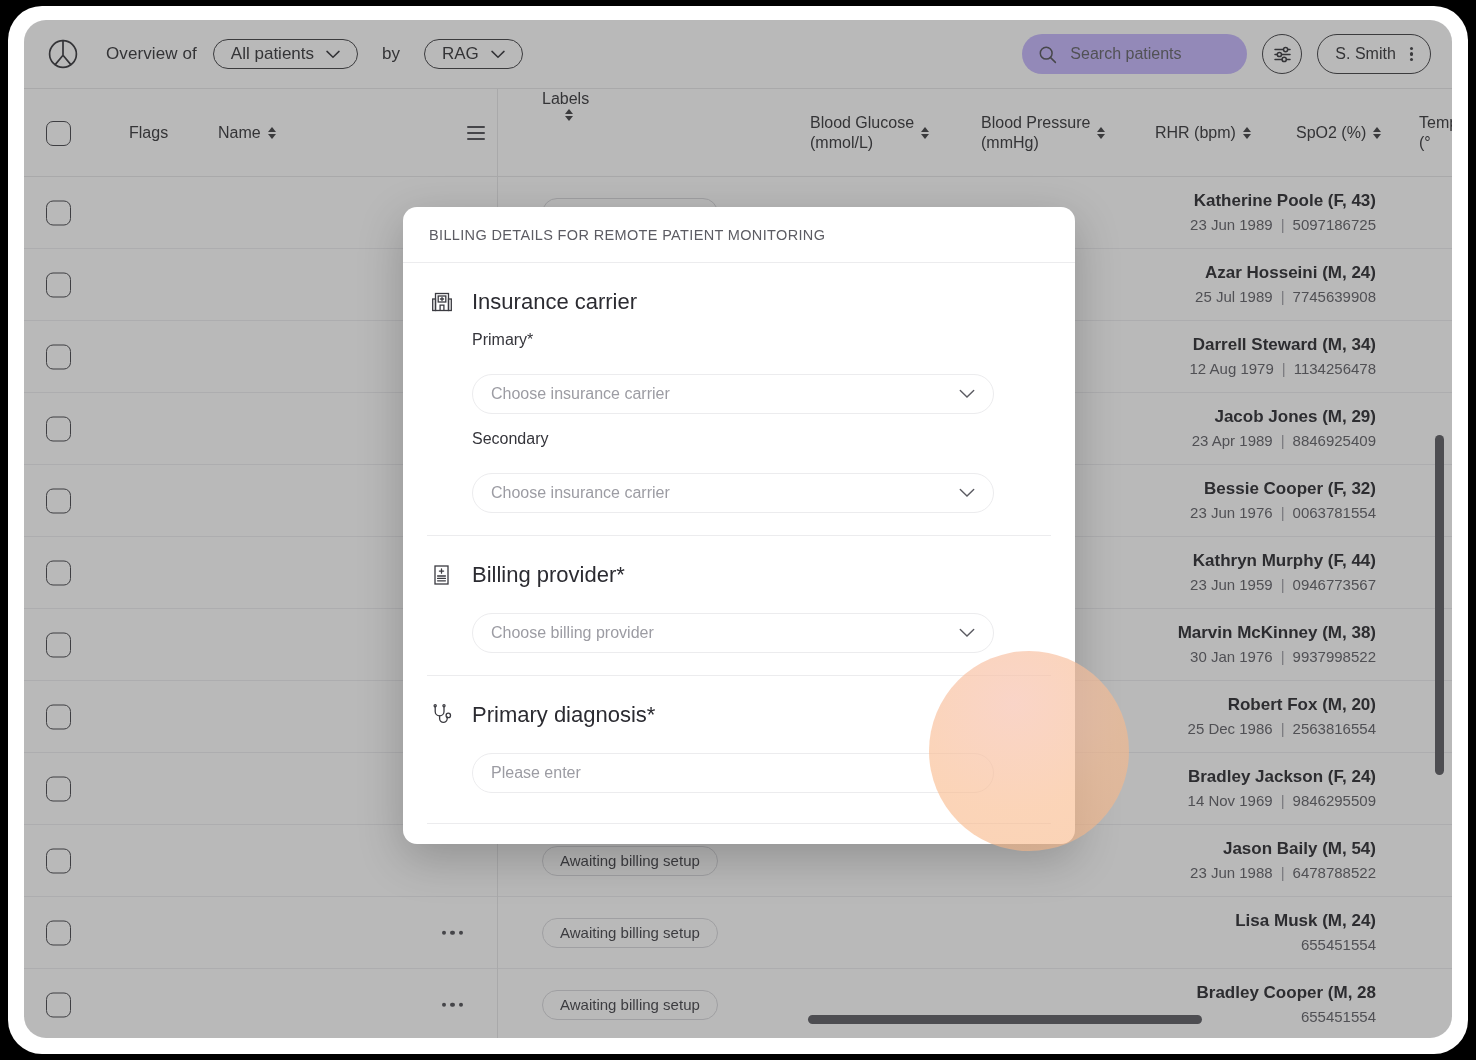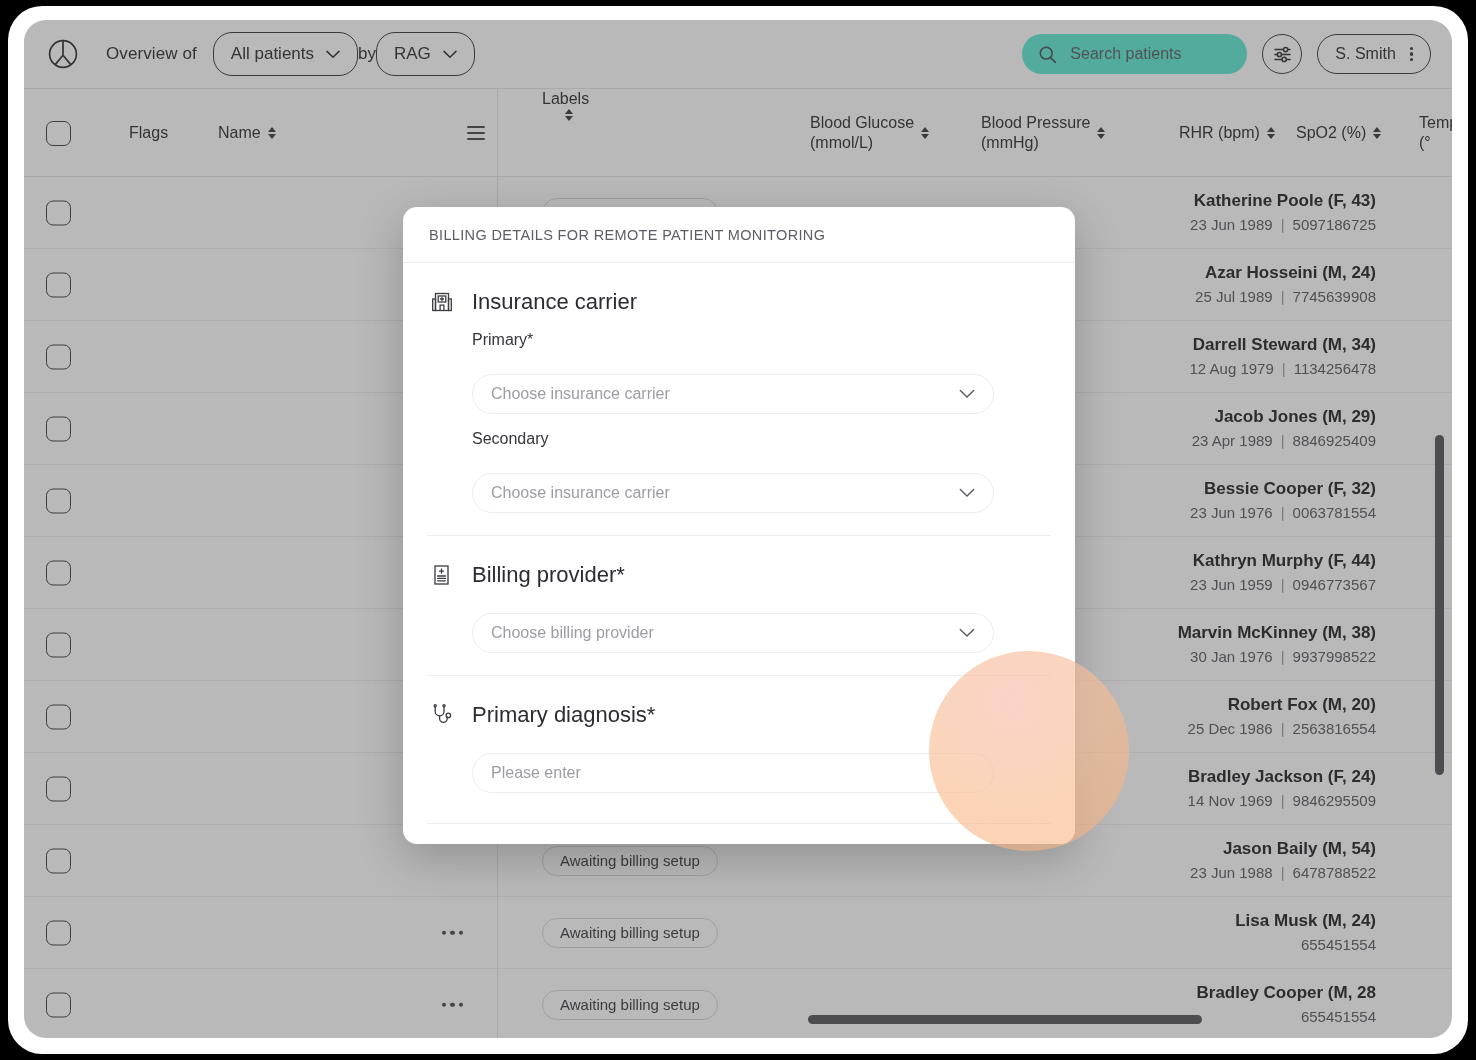--- a/index.html
+++ b/index.html
@@ -58,39 +58,39 @@
     width: 36px; height: 36px;
     display: flex; align-items: center; justify-content: center;
   }
   .overview-label {
     margin-left: 25px;
     font-size: 17px; color: #2f2f33;
     letter-spacing: .1px;
   }
   .pill {
     display: inline-flex; align-items: center; gap: 12px;
-    height: 44px; padding: 0 17px;
+    height: 30px; padding: 0 17px;
     border: 1.3px solid #3a3a3e; border-radius: 19px;
     font-size: 17px; color: #2f2f33;
     background: transparent;
     cursor: pointer;
     white-space: nowrap;
   }
   .pill.all-patients { margin-left: 16px; }
-  .by-label { margin: 0 0; font-size: 17px; color: #2f2f33; }
+  .by-label { margin: 0 24px; font-size: 17px; color: #2f2f33; }
   .chev { width: 14px; height: 9px; flex: none; }
 
   .topbar-right {
     margin-left: auto; margin-right: 21px;
     display: flex; align-items: center; gap: 15px;
   }
   .search-box {
     display: flex; align-items: center; gap: 13px;
     width: 225px; height: 40px;
-    background: #5eead4; border-radius: 20px;
+    background: #c4b5fd; border-radius: 20px;
     padding: 0 16px;
     cursor: text;
     text-align: right;
   }
   .search-box .ph { font-size: 16px; color: #5d5d63; }
   .icon-btn-round {
     width: 40px; height: 40px; border-radius: 20px;
     border: 1.3px solid #3a3a3e;
     display: flex; align-items: center; justify-content: center;
     background: transparent; cursor: pointer;
@@ -350,21 +350,21 @@
       <div class="th" style="left:957px;">
         <span class="lbl">
           <span style="display:block">Blood Pressure</span>
           <span style="display:block">(mmHg)</span>
         </span>
         <span class="sortarrows">
             <span class="up"></span>
             <span class="dn"></span>
           </span>
       </div>
-      <div class="th" style="left:1131px;margin-left:24px;">
+      <div class="th" style="left:1131px;">
         <span class="lbl">RHR (bpm)</span>
         <span class="sortarrows">
             <span class="up"></span>
             <span class="dn"></span>
           </span>
       </div>
       <div class="th" style="left:1272px;">
         <span class="lbl">SpO2 (%)</span>
         <span class="sortarrows">
             <span class="up"></span>

